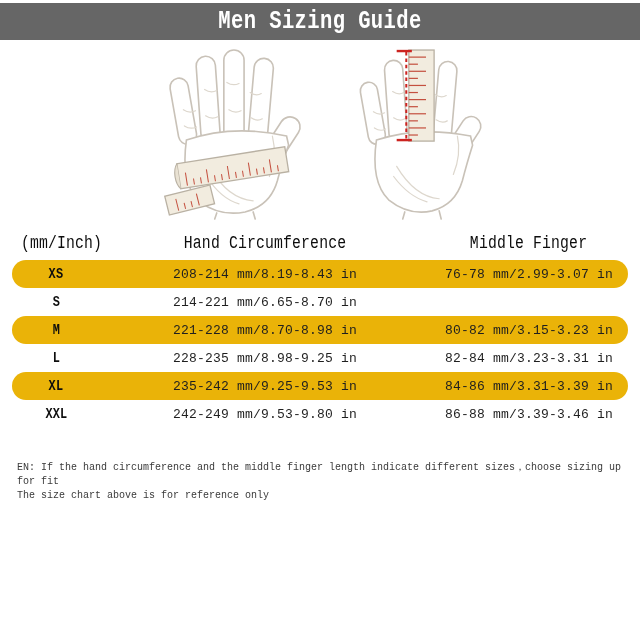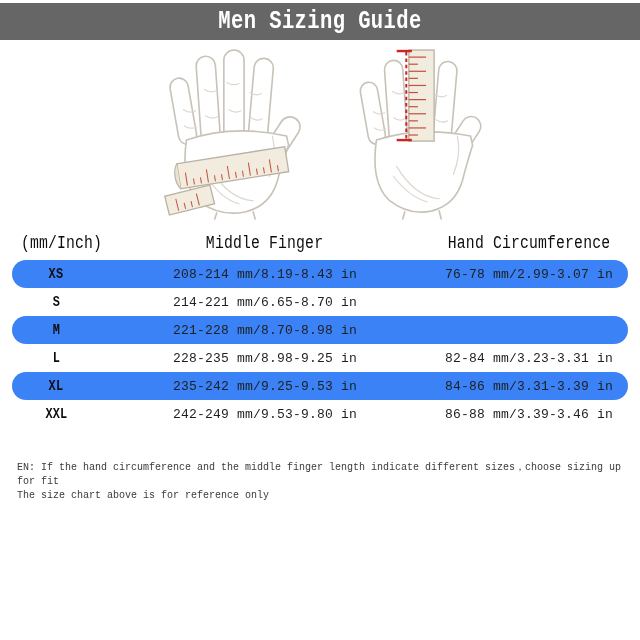--- a/index.html
+++ b/index.html
@@ -22,21 +22,21 @@
     display:flex;justify-content:center;align-items:flex-start;gap:62px;padding-left:14px;
   }
   .hands svg{overflow:visible;display:block;}
   
   .sizetable{position:absolute;top:227px;left:12px;width:616px;}
   .trow{
     display:grid;grid-template-columns:88px 330px 198px;align-items:center;
     height:28px;border-radius:14px;
   }
   .trow.head{height:32px;margin-bottom:1px;}
-  .trow.stripe{background:#3b82f6;}
+  .trow.stripe{background:#eab308;}
   .tcell{text-align:center;font-size:13px;color:#1f1f1f;letter-spacing:.2px;}
   .trow.head .tcell{font-size:18px;color:#0d0d0d;}
   .sizecell{font-weight:700;font-size:14.5px;color:#0d0d0d;}
   
   .footnote{position:absolute;top:461px;left:17px;font-size:10px;color:#3a3a3a;line-height:14px;}
   .footnote .l2{margin-left:0;}
 </style>
 </head>
 <body>
 
@@ -152,36 +152,37 @@
           <line x1="30" y1="4" x2="45" y2="4" stroke="#cc2420" stroke-width="2.4"></line>
           <line x1="30" y1="92" x2="45" y2="92" stroke="#cc2420" stroke-width="2.4"></line>
         </g>
       </svg>
     </span>
   </div>
 
   <div class="sizetable">
     <div class="trow head">
       <div class="tcell"><span class="cond">(mm/Inch)</span></div>
+      <div class="tcell"><span class="cond">Hand Circumference</span></div>
       <div class="tcell"><span class="cond">Middle Finger</span></div>
-      <div class="tcell"><span class="cond">Hand Circumference</span></div>
     </div>
 
     <div class="trow stripe">
       <div class="tcell sizecell"><span class="cond">XS</span></div>
       <div class="tcell">208-214 mm/8.19-8.43 in</div>
       <div class="tcell">76-78 mm/2.99-3.07 in</div>
     </div>
     <div class="trow">
       <div class="tcell sizecell"><span class="cond">S</span></div>
       <div class="tcell">214-221 mm/6.65-8.70 in</div>
     </div>
     <div class="trow stripe">
       <div class="tcell sizecell"><span class="cond">M</span></div>
       <div class="tcell">221-228 mm/8.70-8.98 in</div>
+      <div class="tcell">80-82 mm/3.15-3.23 in</div>
     </div>
     <div class="trow">
       <div class="tcell sizecell"><span class="cond">L</span></div>
       <div class="tcell">228-235 mm/8.98-9.25 in</div>
       <div class="tcell">82-84 mm/3.23-3.31 in</div>
     </div>
     <div class="trow stripe">
       <div class="tcell sizecell"><span class="cond">XL</span></div>
       <div class="tcell">235-242 mm/9.25-9.53 in</div>
       <div class="tcell">84-86 mm/3.31-3.39 in</div>

